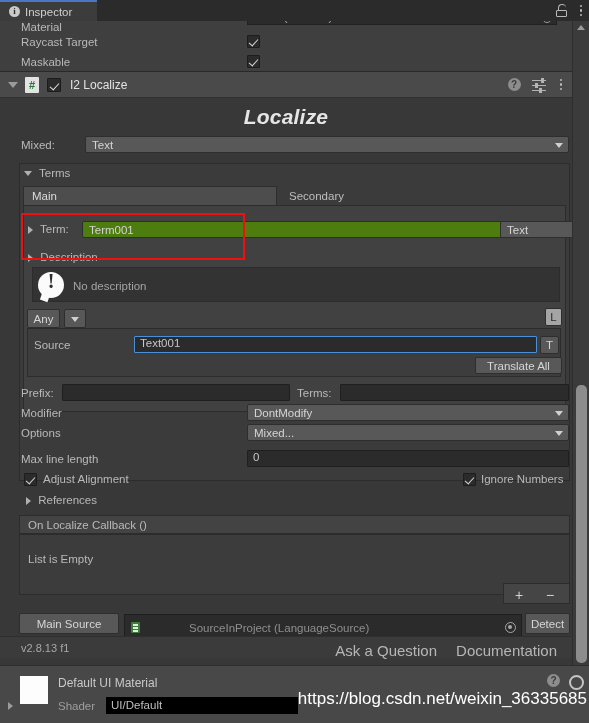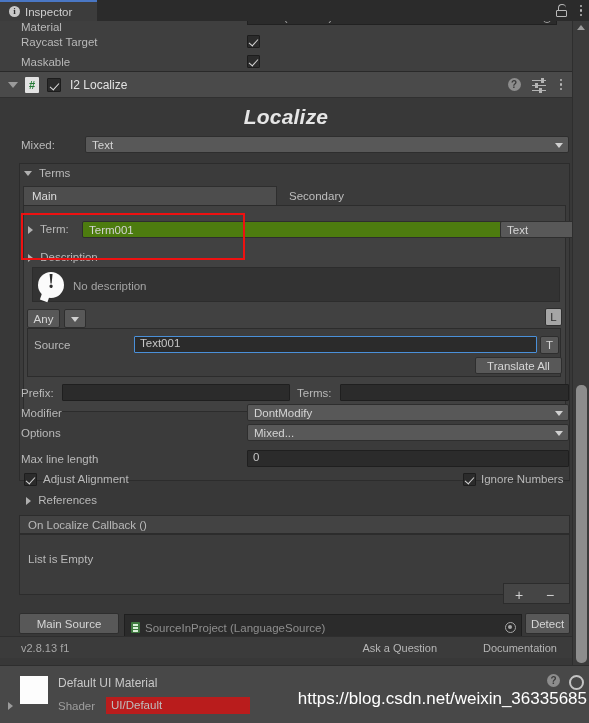--- a/index.html
+++ b/index.html
@@ -186,54 +186,54 @@
     position: absolute; left: 3px; bottom: -3px; width: 8px; height: 8px;
     background: #fbfbfb; transform: rotate(20deg);
   }
 
   .redbox {
     position: absolute; border: 2px solid #ee1111; pointer-events: none; z-index: 40;
   }
 
   .objfield {
     position: absolute; background: #2b2b2b; border: 1px solid #1f1f1f; height: 27px;
-    display: flex; align-items: center;
+    display: flex; align-items: center; gap: 44px;
   }
   .objfield .ico {
     width: 9px; height: 11px; margin-left: 6px; background: #3f7a3f; border-radius: 1px;
     position: relative;
   }
   .objfield .ico::after{content:"";position:absolute;left:2px;top:2px;width:5px;height:1.5px;background:#d8efd8;box-shadow:0 3px 0 #d8efd8, 0 6px 0 #d8efd8;}
   .objfield .t { margin-left: 5px; color: #8e8e8e; font-size: 11.5px; }
   .objfield .picker {
     position: absolute; right: 5px; width: 11px; height: 11px;
     border: 1.4px solid #a8a8a8; border-radius: 50%;
   }
   .objfield .picker::after{content:"";position:absolute;left:2.3px;top:2.3px;width:4px;height:4px;background:#a8a8a8;border-radius:50%;}
 
   .footerbar {
     position: absolute; left: 0; top: 636px; width: 572px; height: 22px;
     background: #3b3b3b; border-top: 1px solid #2e2e2e;
   }
   .footerbar .v { position: absolute; left: 21px; top: 5px; color: #a8a8a8; font-size: 11px;}
-  .footerbar .lk { position: absolute; top: 5px; color: #b6b6b6; font-size: 11px;}
+  .footerbar .lk { position: absolute; top: 5px; color: #b6b6b6; font-size: 15px;}
 
   
   .mat-footer {
     position: absolute; left: 0; top: 665px; width: 589px; height: 58px;
     background: #484848; border-top: 1px solid #2e2e2e;
   }
   .mat-swatch {
     position: absolute; left: 20px; top: 10px; width: 28px; height: 28px; background: #fdfdfd;
   }
   .mat-name { position: absolute; left: 58px; top: 10px; color: #c9c9c9; font-size: 12px; }
   .mat-shader-lbl { position: absolute; left: 58px; top: 34px; color: #9e9e9e; font-size: 11.5px; }
   .mat-shader-val {
-    position: absolute; left: 106px; top: 31px; width: 144px; height: 17px;
-    background: #b91c1c; color: #bfbfbf; font-size: 11.5px; padding-left: 5px; line-height: 17px;
+    position: absolute; left: 106px; top: 31px; width: 192px; height: 17px;
+    background: #000000; color: #bfbfbf; font-size: 11.5px; padding-left: 5px; line-height: 17px;
   }
   .mat-foldout {
     position: absolute; left: 8px; top: 36px; width: 0; height: 0;
     border-top: 4.5px solid transparent; border-bottom: 4.5px solid transparent;
     border-left: 5.5px solid #9b9b9b;
   }
   .mat-right { position: absolute; right: 8px; top: 8px; display: flex; gap: 8px; align-items: center; }
   .gear-ico { width: 13px; height: 13px; position: relative; }
   .gear-ico::before {
     content: ""; position: absolute; left: 1px; top: 1px; width: 11px; height: 11px;

